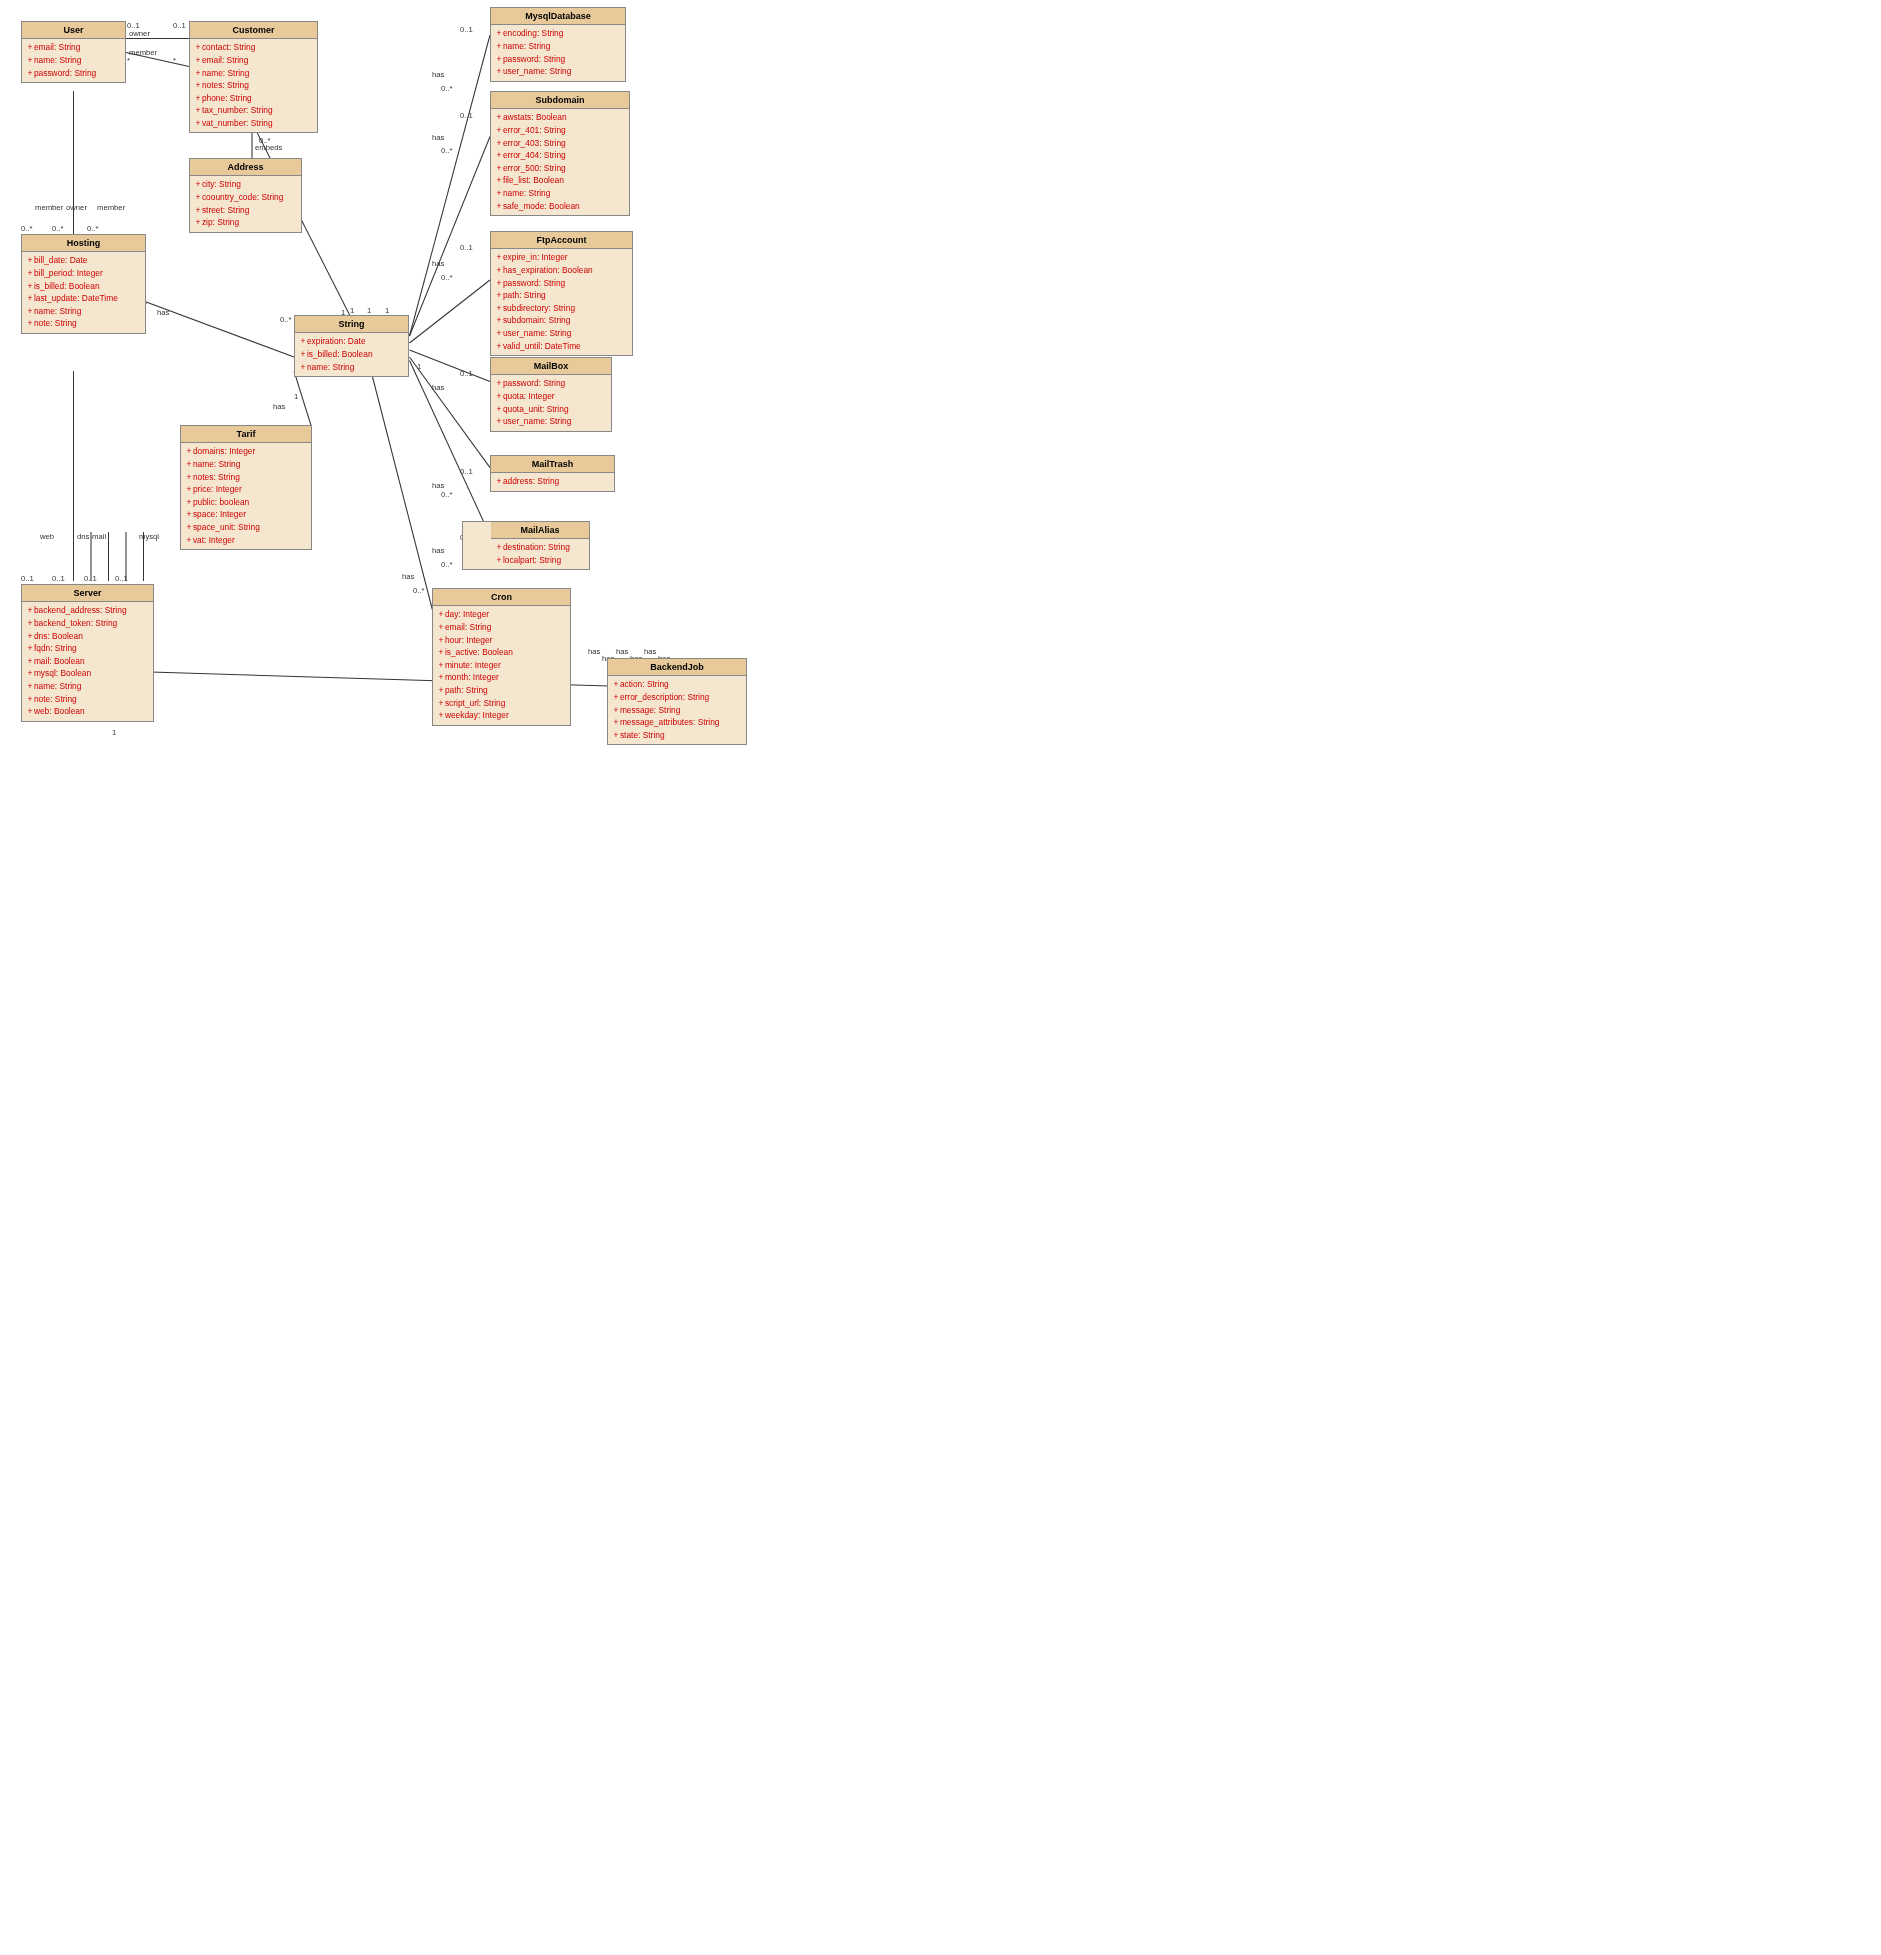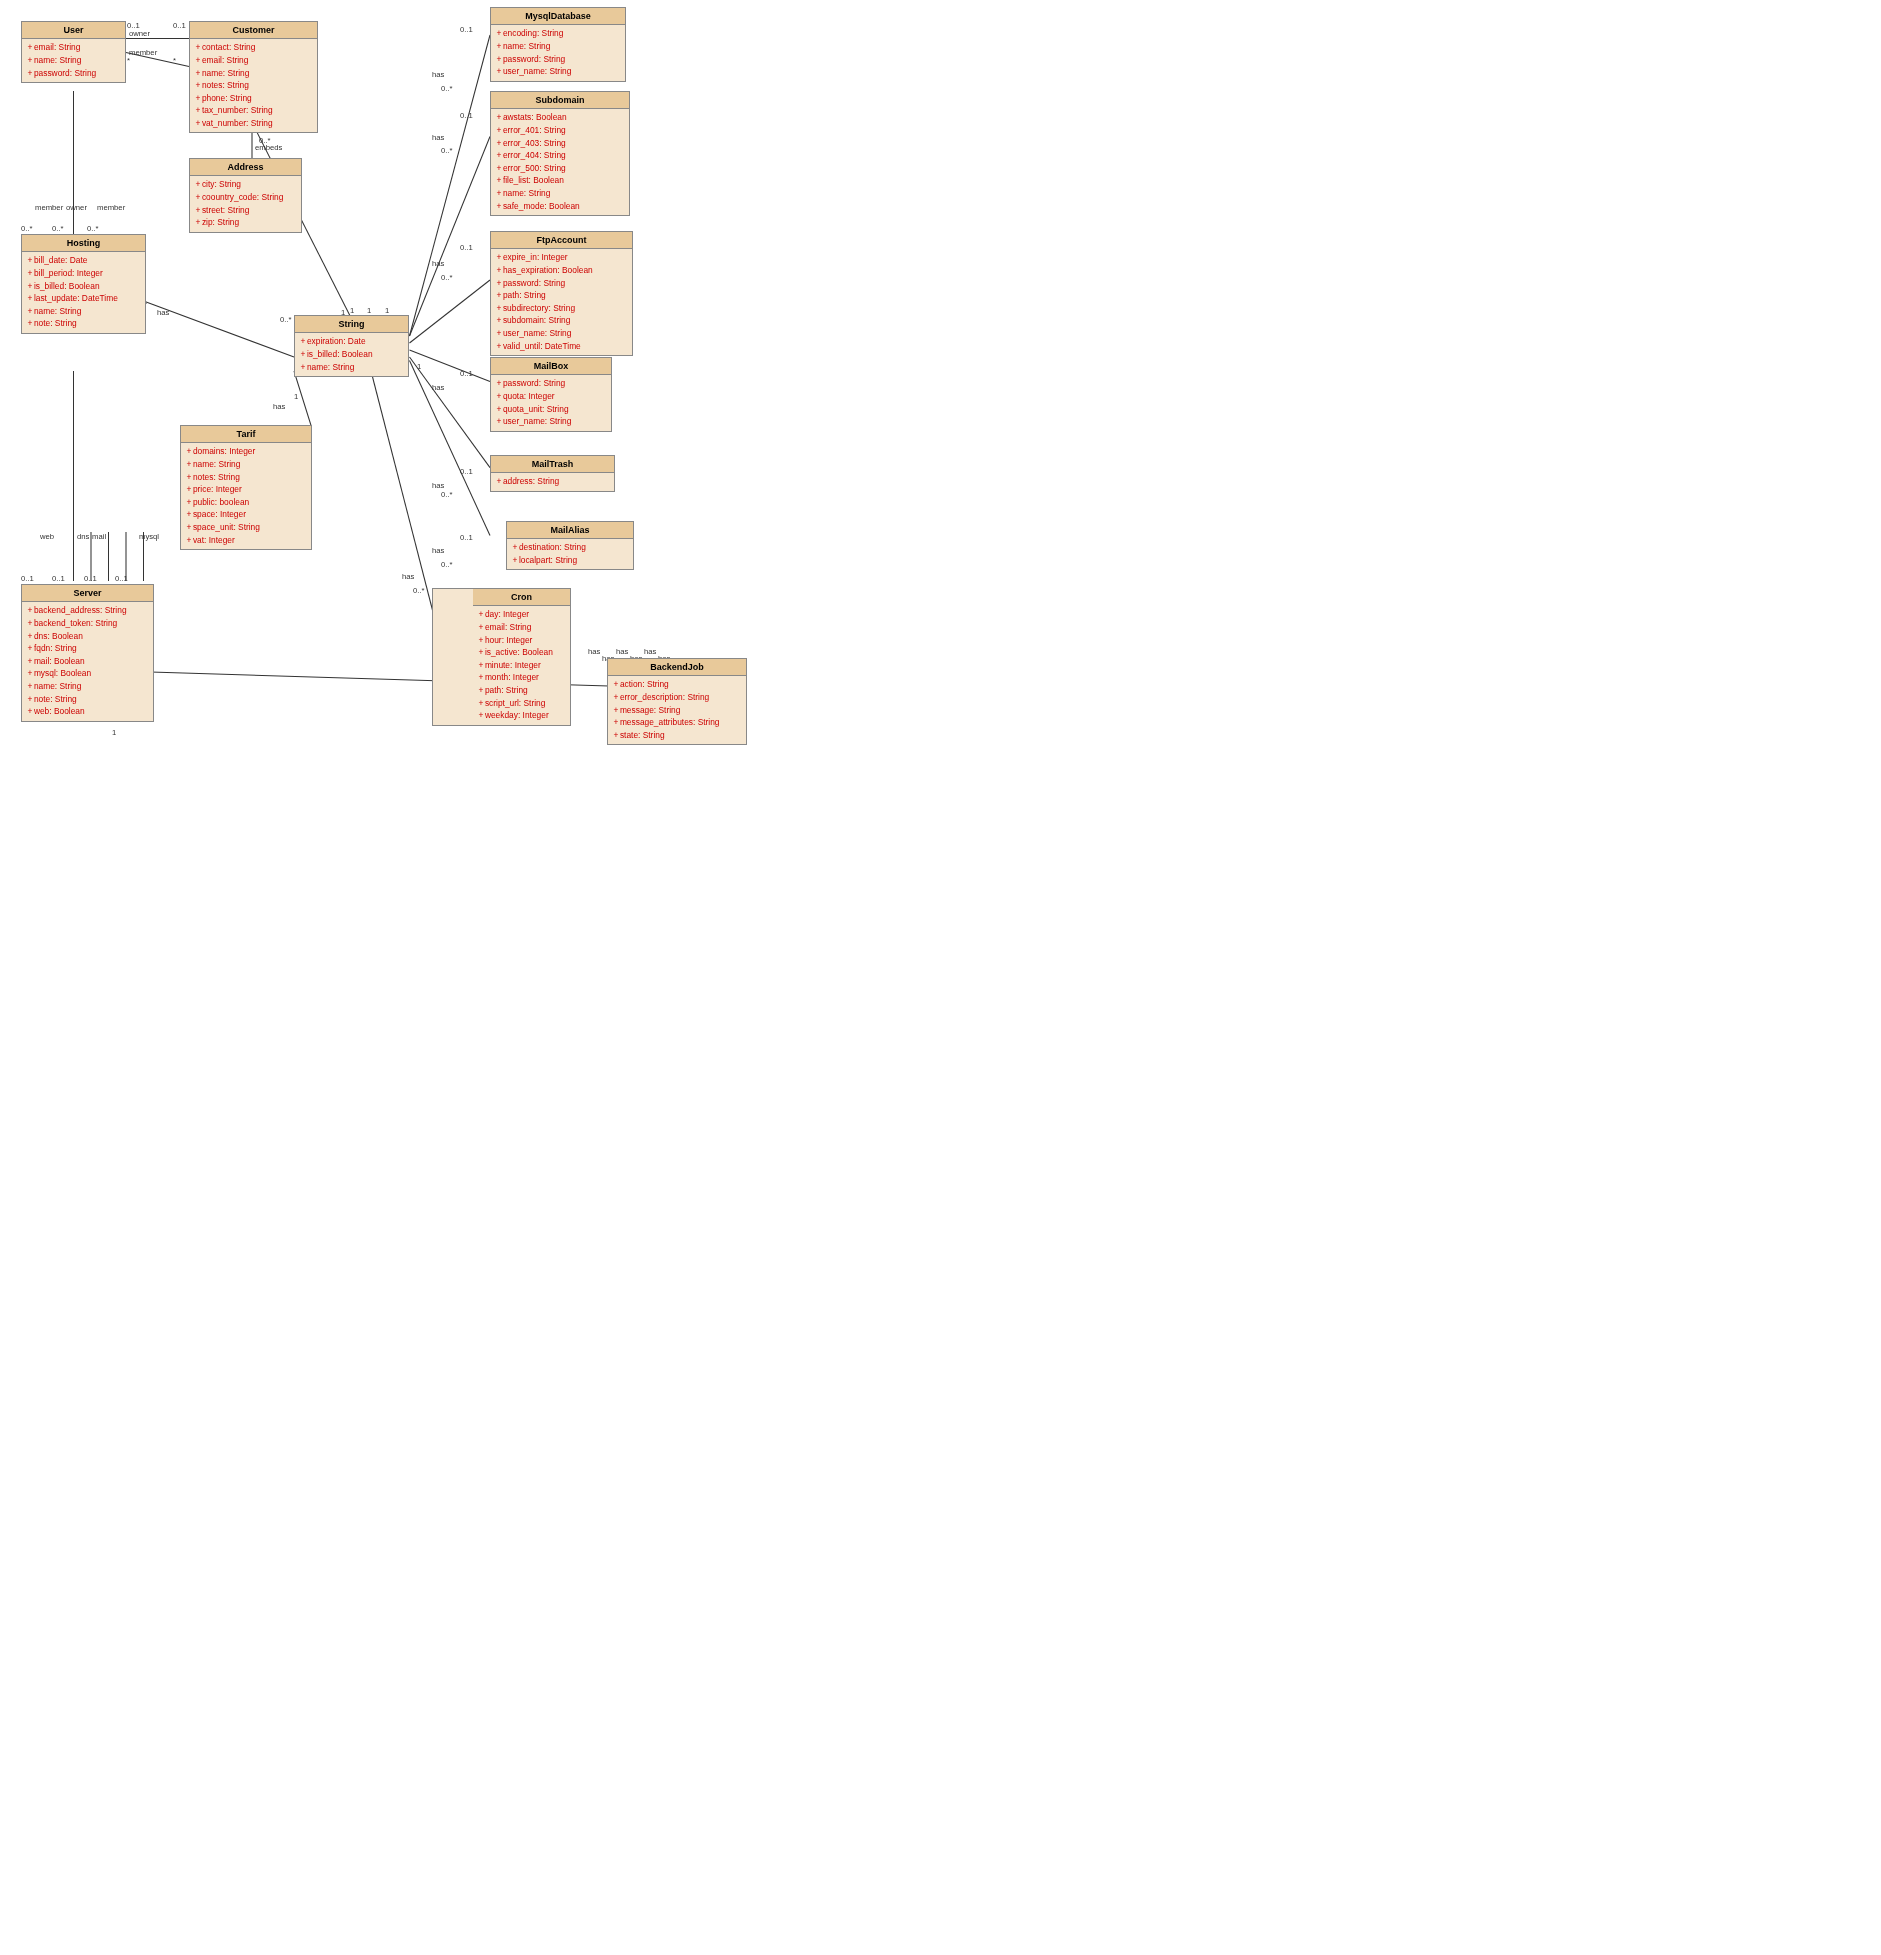--- a/index.html
+++ b/index.html
@@ -297,21 +297,21 @@
     </div>
   </div>
 
   <div class="uml-class" style="left:490px; top:455px; width:125px;">
     <div class="uml-class-header">MailTrash</div>
     <div class="uml-class-body">
       <div class="uml-field"><span class="plus">+</span>address: String</div>
     </div>
   </div>
 
-  <div class="uml-class" style="left:506px; top:521px; width:128px;">
+  <div class="uml-class" style="left:462px; top:521px; width:128px;padding-left:28px;">
     <div class="uml-class-header">MailAlias</div>
     <div class="uml-class-body">
       <div class="uml-field"><span class="plus">+</span>destination: String</div>
       <div class="uml-field"><span class="plus">+</span>localpart: String</div>
     </div>
   </div>
 
   <div class="uml-class" style="left:180px; top:425px; width:132px;">
     <div class="uml-class-header">Tarif</div>
     <div class="uml-class-body">
@@ -319,21 +319,21 @@
       <div class="uml-field"><span class="plus">+</span>name: String</div>
       <div class="uml-field"><span class="plus">+</span>notes: String</div>
       <div class="uml-field"><span class="plus">+</span>price: Integer</div>
       <div class="uml-field"><span class="plus">+</span>public: boolean</div>
       <div class="uml-field"><span class="plus">+</span>space: Integer</div>
       <div class="uml-field"><span class="plus">+</span>space_unit: String</div>
       <div class="uml-field"><span class="plus">+</span>vat: Integer</div>
     </div>
   </div>
 
-  <div class="uml-class" style="left:432px; top:588px; width:139px;padding-left:40px;">
+  <div class="uml-class" style="left:432px; top:588px; width:139px;">
     <div class="uml-class-header">Cron</div>
     <div class="uml-class-body">
       <div class="uml-field"><span class="plus">+</span>day: Integer</div>
       <div class="uml-field"><span class="plus">+</span>email: String</div>
       <div class="uml-field"><span class="plus">+</span>hour: Integer</div>
       <div class="uml-field"><span class="plus">+</span>is_active: Boolean</div>
       <div class="uml-field"><span class="plus">+</span>minute: Integer</div>
       <div class="uml-field"><span class="plus">+</span>month: Integer</div>
       <div class="uml-field"><span class="plus">+</span>path: String</div>
       <div class="uml-field"><span class="plus">+</span>script_url: String</div>

